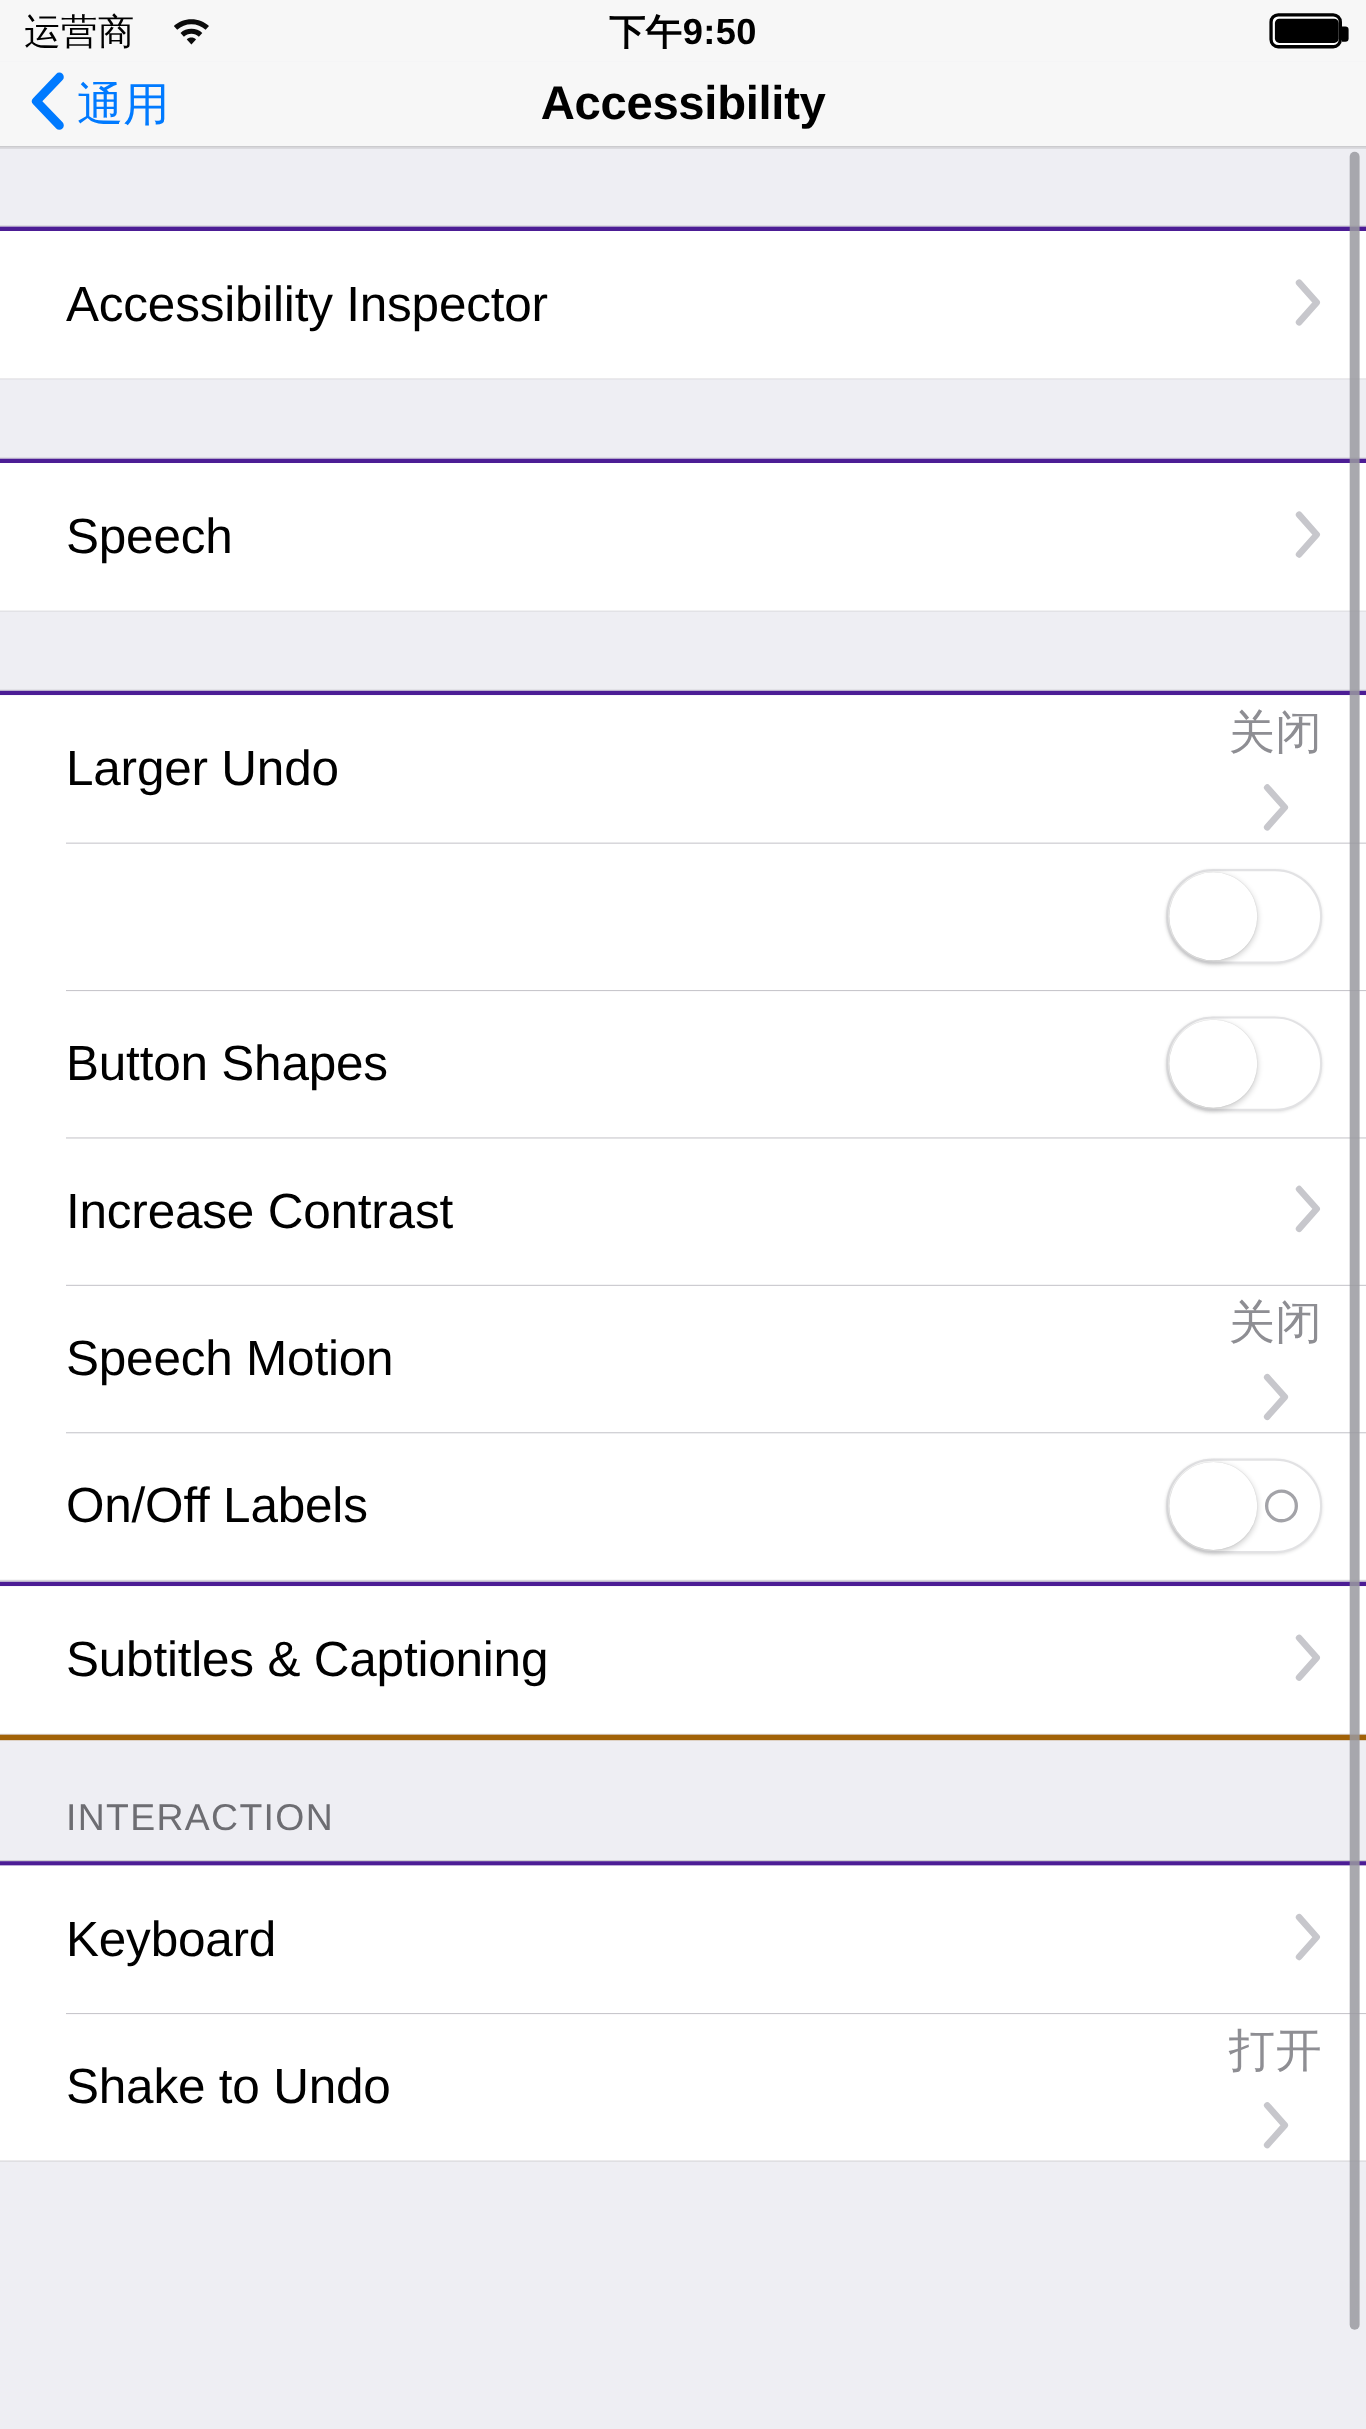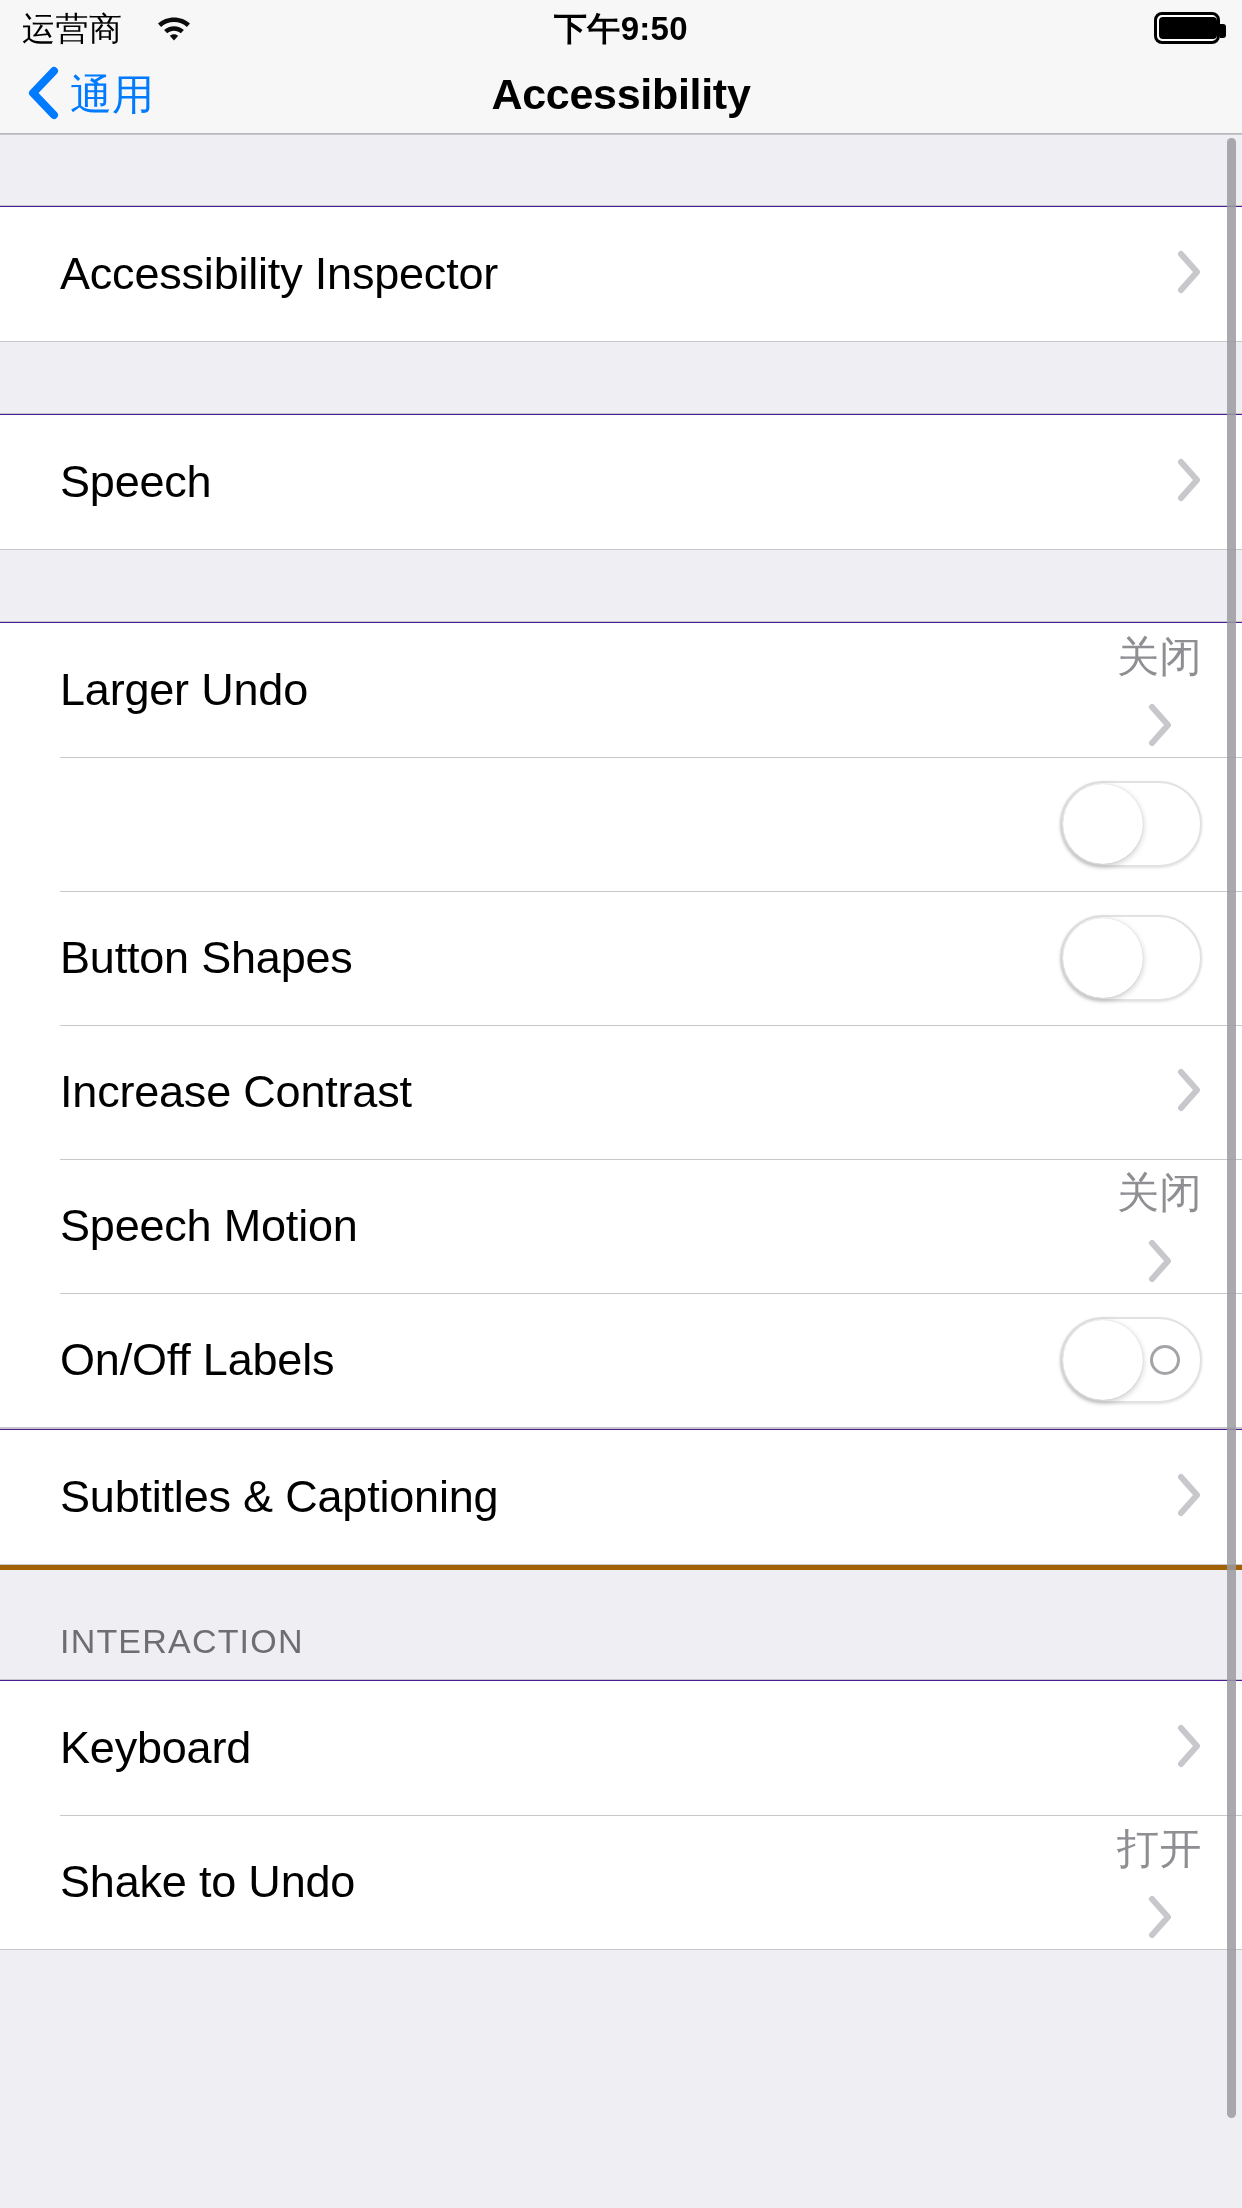--- a/index.html
+++ b/index.html
@@ -60,21 +60,21 @@
     pointer-events:none;
   }
   .nav-title { font-size:43px; font-weight:bold; color:#000; letter-spacing:-0.3px; }
 
   
   .content { position:relative; width:1242px; height:2074px; background:#eeeef3; }
 
   .group-gap { background:#eeeef3; border-bottom:1px solid #c8c7cc; }
   .group-gap.topcap { border-top:1px solid #c8c7cc; }
 
-  .section { background:#fff; border-top:1px solid #4c1d95; border-bottom:1px solid #c8c7cc; }
+  .section { background:#fff; border-top:4px solid #4c1d95; border-bottom:1px solid #c8c7cc; }
 
   .row {
     position:relative;
     display:flex; align-items:center;
     height:134px;
     padding-left:60px; padding-right:40px;
     background:#fff;
     cursor:pointer;
   }
   .row + .row::before {

